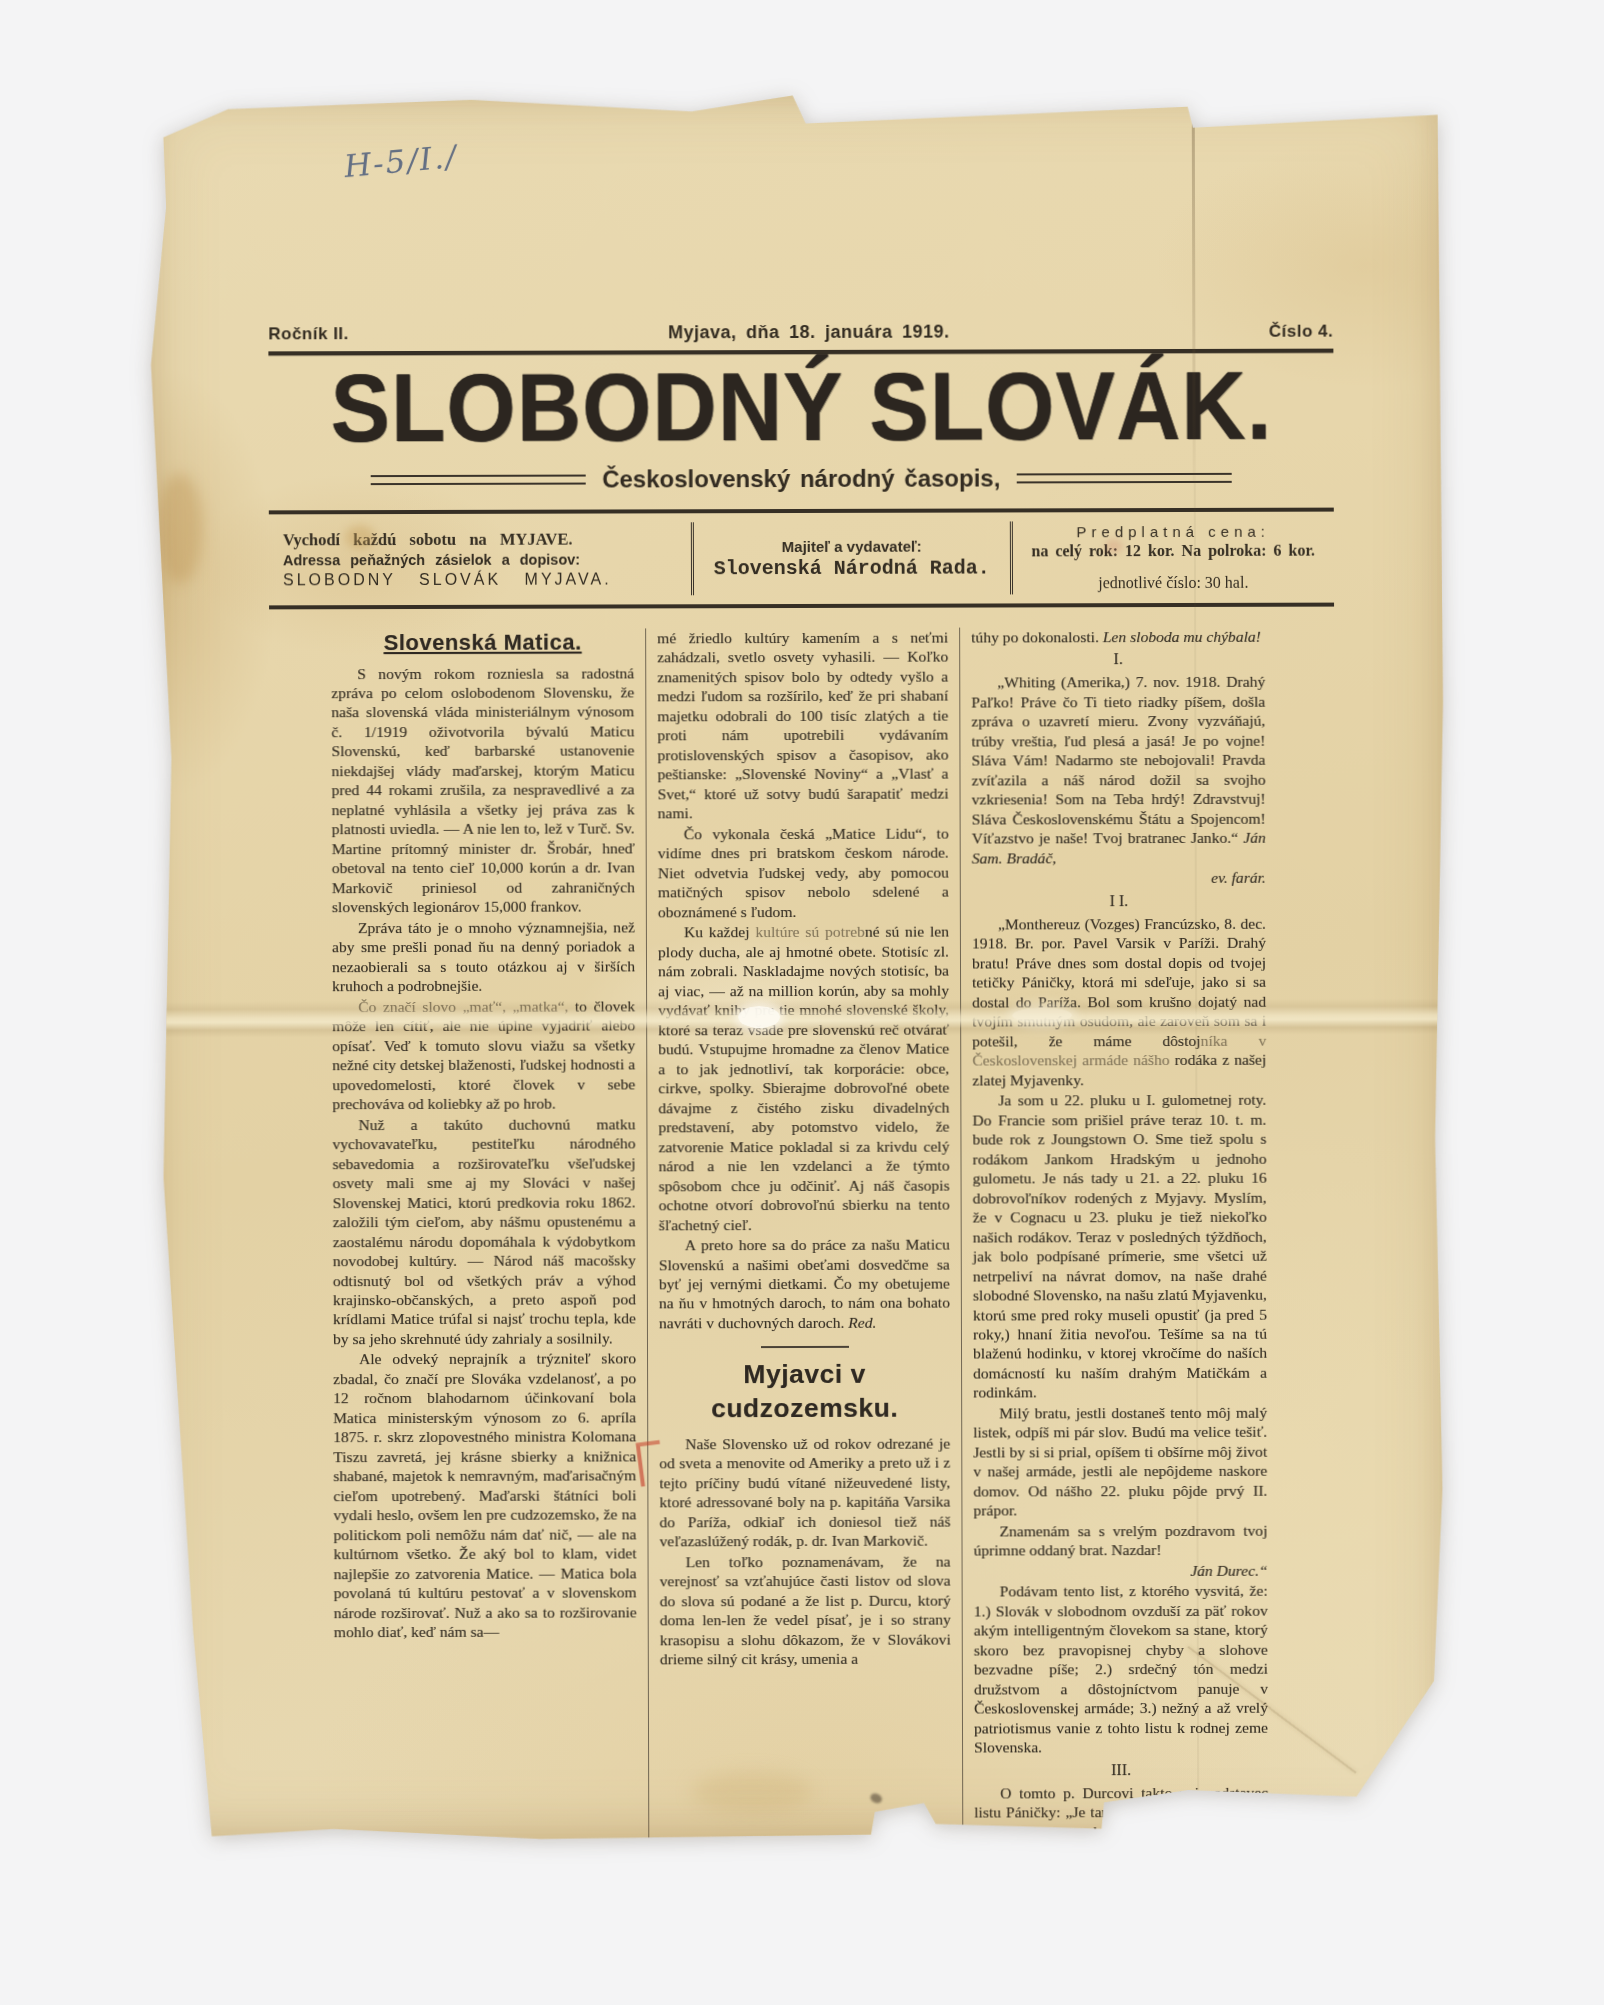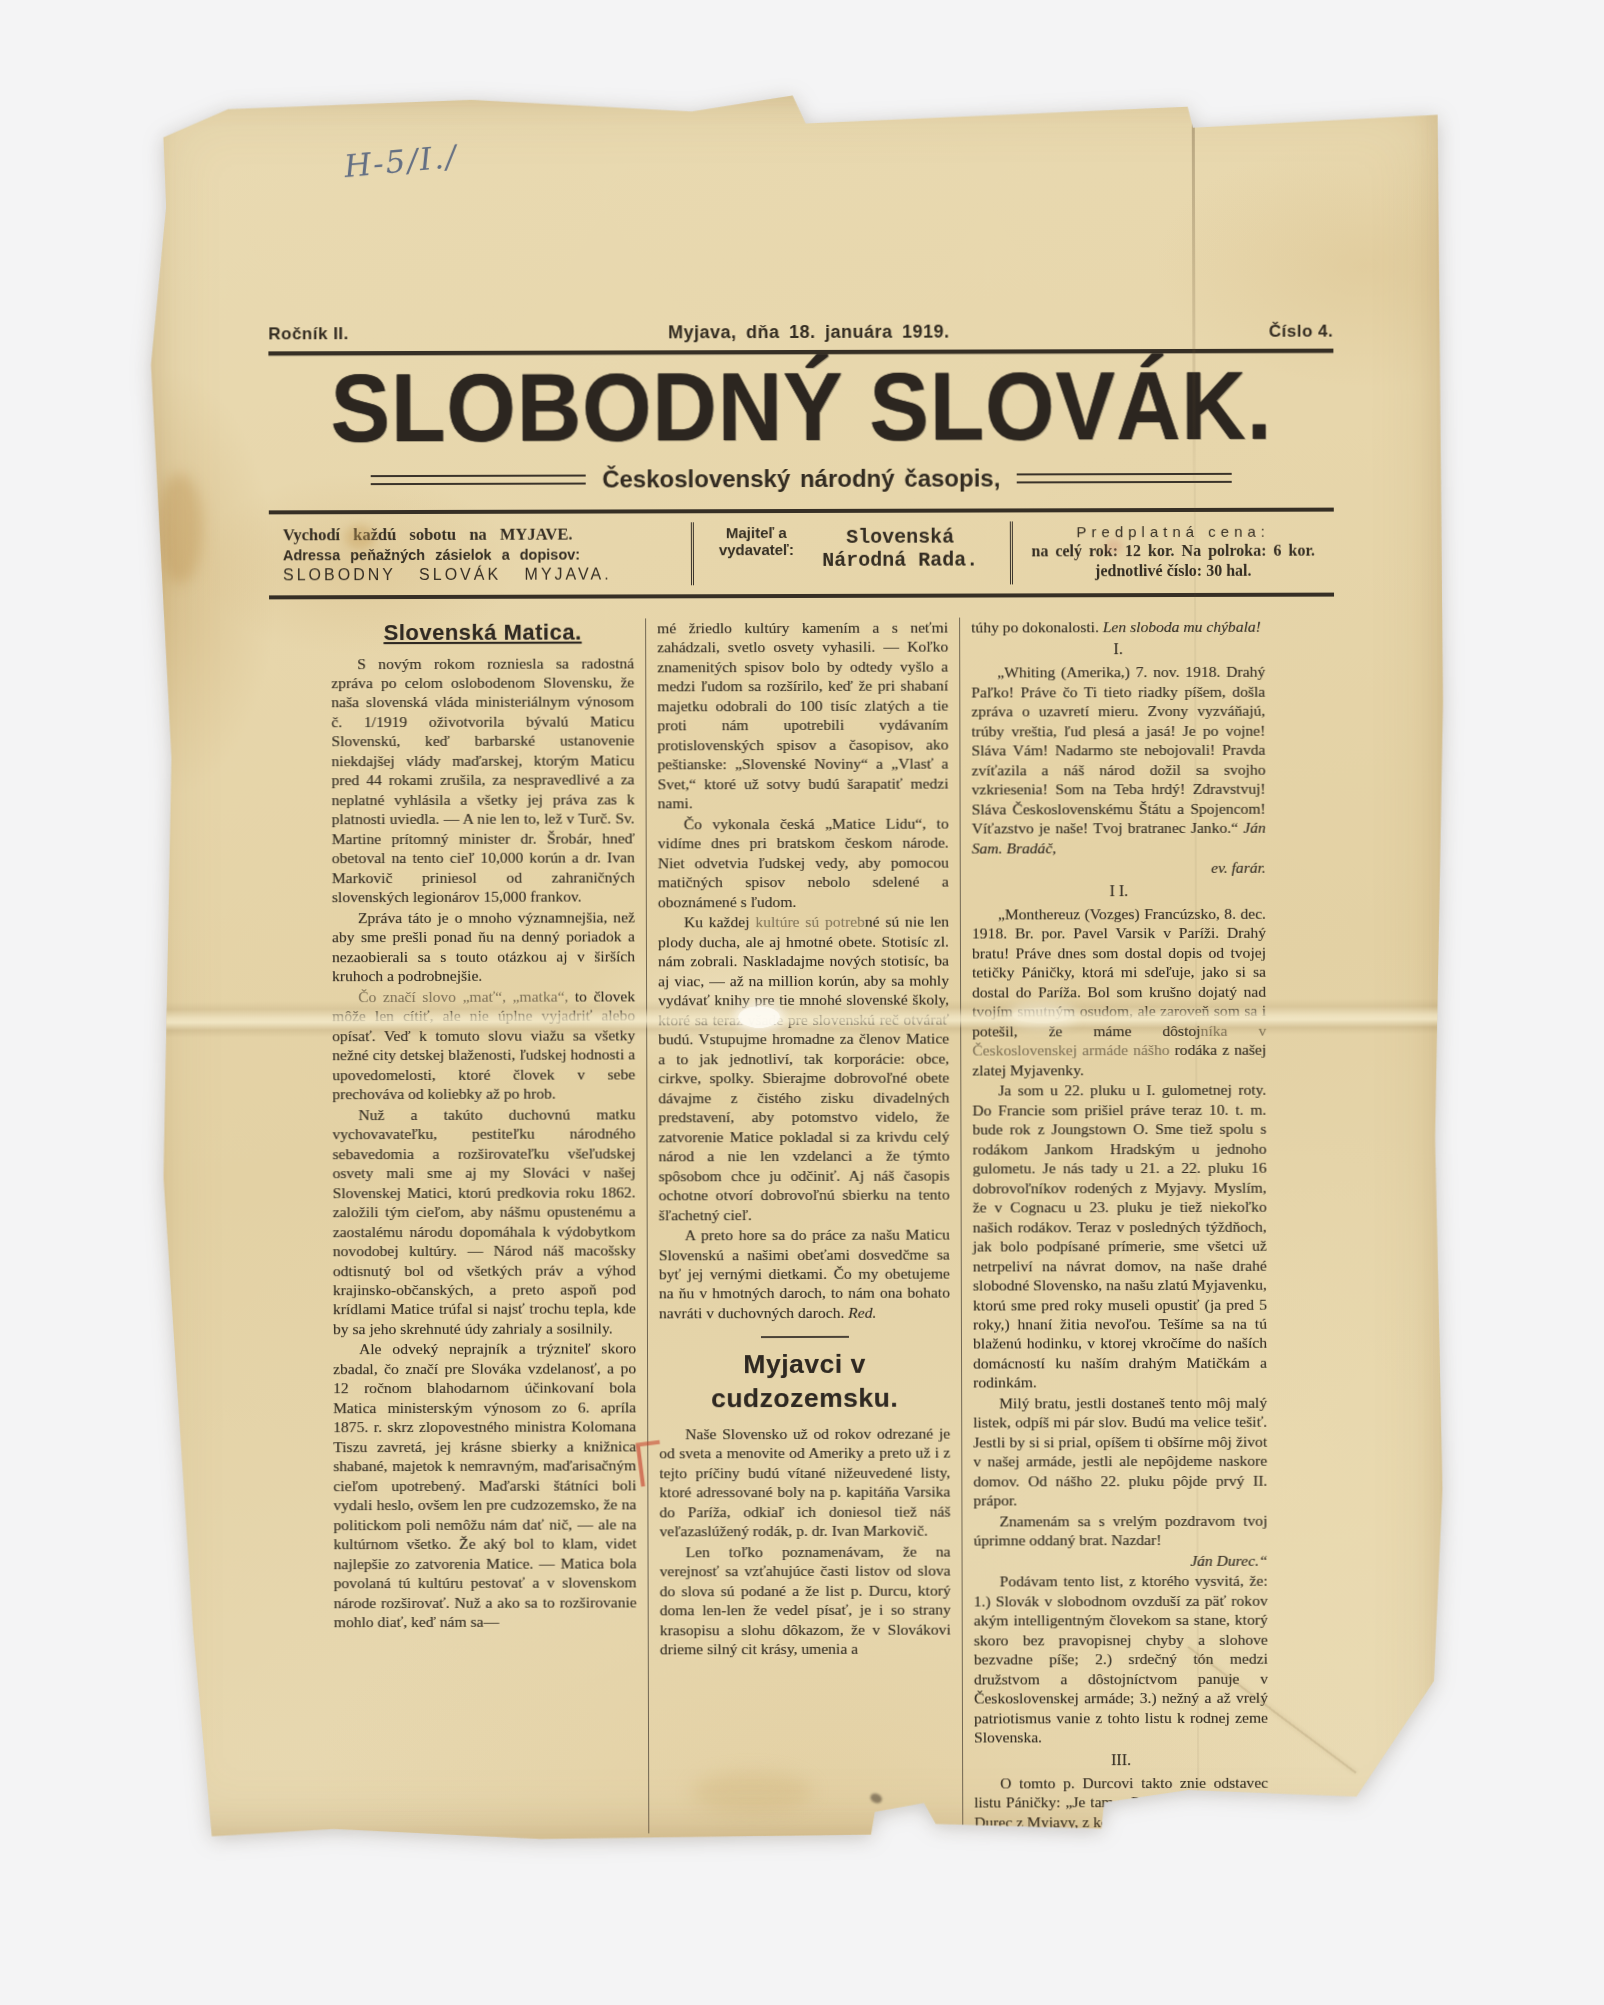--- a/index.html
+++ b/index.html
@@ -68,27 +68,27 @@
   .infobar{
     margin-top:16px;border-top:4px solid #362f25;border-bottom:4px solid #362f25;
     display:flex;align-items:center;padding:9px 0;
   }
   .infocell{padding:2px 14px;}
   .infocell + .infocell{border-left:3px double #3a332a;align-self:stretch;}
   .cell-left{width:37%;font-size:15.5px;}
   .cell-left .l1{font-weight:bold;font-size:16.5px;word-spacing:9px;}
   .cell-left .l2{word-spacing:6px;margin-top:2px;font-weight:bold;font-family:"Liberation Sans",sans-serif;font-size:14.5px;}
   .cell-left .l3{font-family:"Liberation Sans",sans-serif;font-size:16px;letter-spacing:3px;word-spacing:16px;margin-top:3px;}
-  .cell-mid{width:27%;text-align:center;display:flex;flex-direction:row;justify-content:center;}
+  .cell-mid{width:27%;text-align:center;display:flex;flex-direction:column;justify-content:center;}
   .cell-mid .l1{font-size:15px;font-weight:bold;font-family:"Liberation Sans",sans-serif;}
   .cell-mid .l2{font-weight:bold;font-size:20px;font-family:Liberation Mono, monospace;margin-top:2px;}
   .cell-right{flex:1;text-align:center;}
   .cell-right .l1{font-weight:normal;font-size:15px;letter-spacing:5px;font-family:"Liberation Sans",sans-serif;}
   .cell-right .l2{font-weight:bold;font-size:16px;margin-top:2px;word-spacing:3px;}
-  .cell-right .l3{font-weight:bold;font-size:16px;margin-top:2px;}
+  .cell-right .l3{font-weight:normal;font-size:16px;margin-top:14px;}
   
   .columns{margin:20px 0 0 62px;width:934px;display:flex;align-items:stretch;}
   .col{font-size:15.6px;line-height:1.25;text-align:justify;color:#352e23;
        text-shadow:.2px .3px .3px rgba(53,46,35,.35);}
   .col1{width:303px;}
   .col2{width:291px;}
   .col3{flex:1;}
   .colrule{width:1px;background:#4a4236;margin:0 11px;opacity:.75;}
   .col p{margin:0 0 1px 0;text-indent:26px;}
   .col p.noindent{text-indent:0;}

